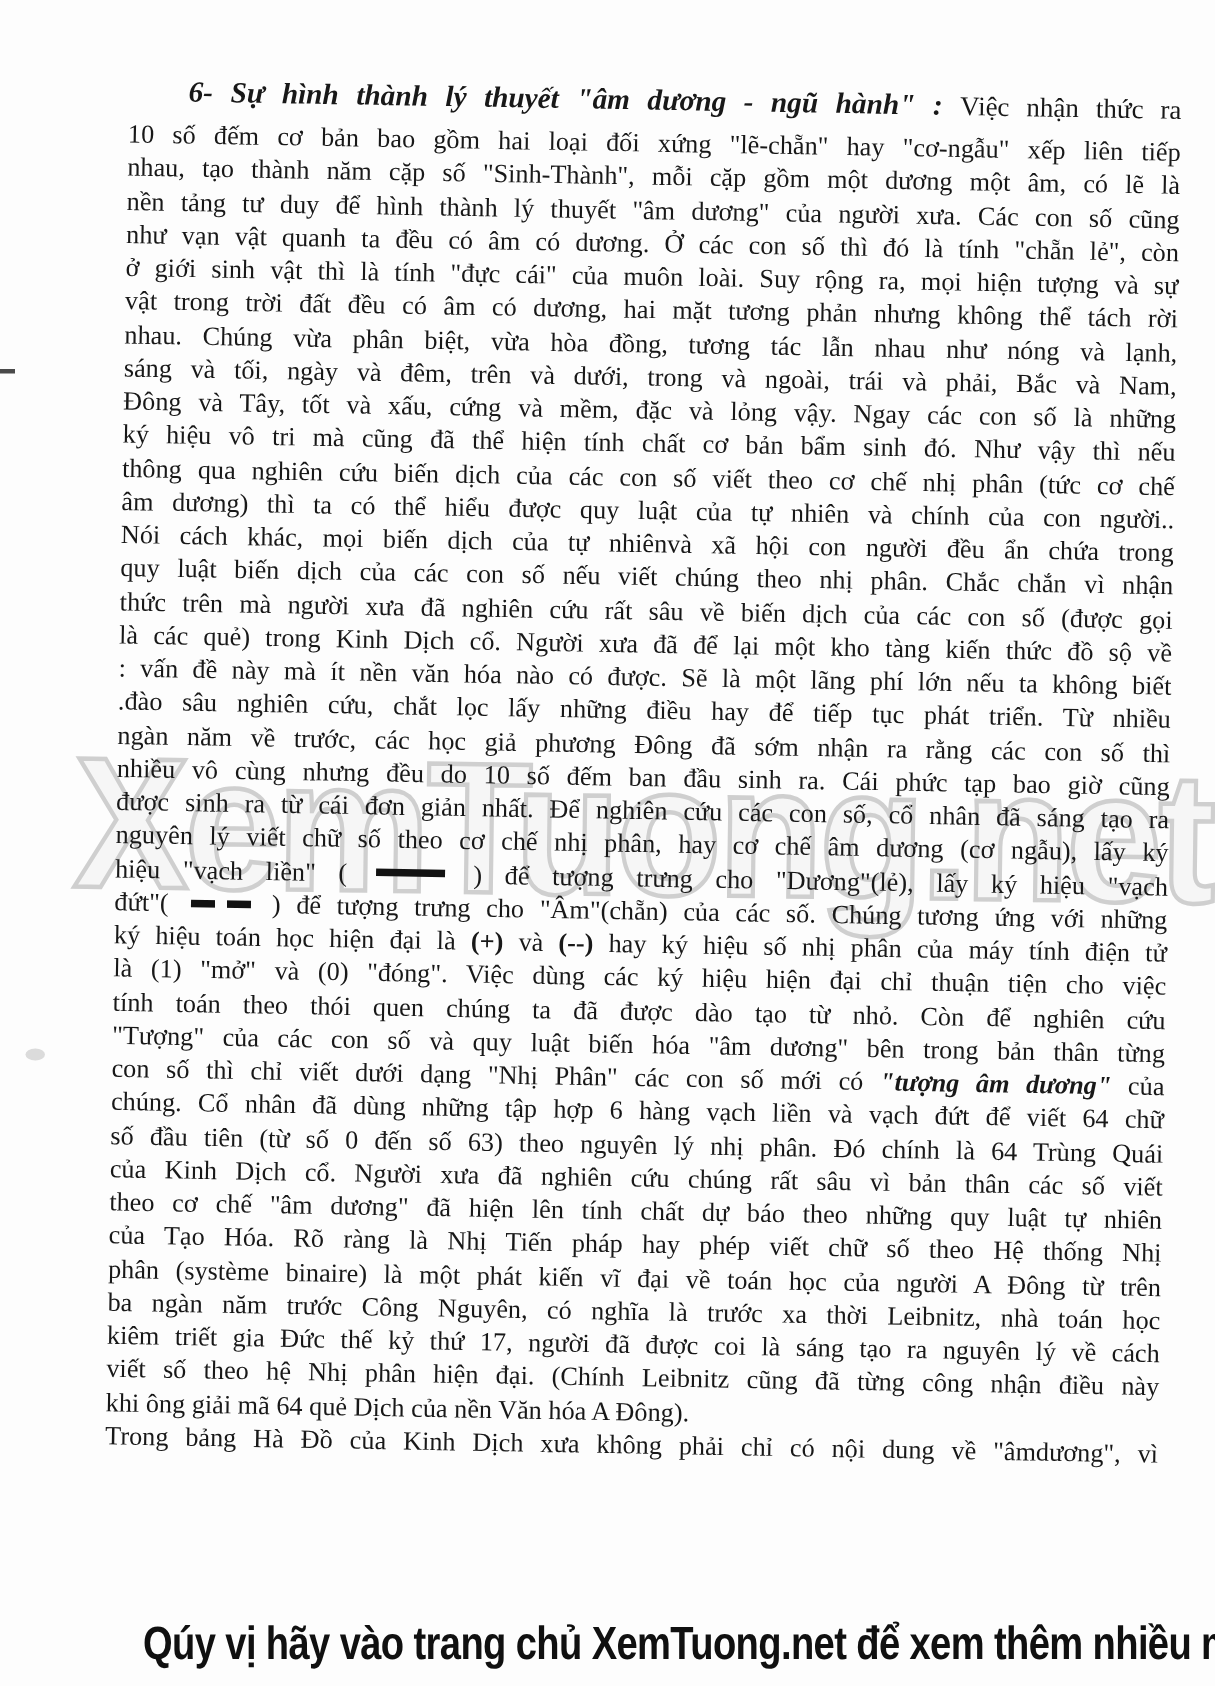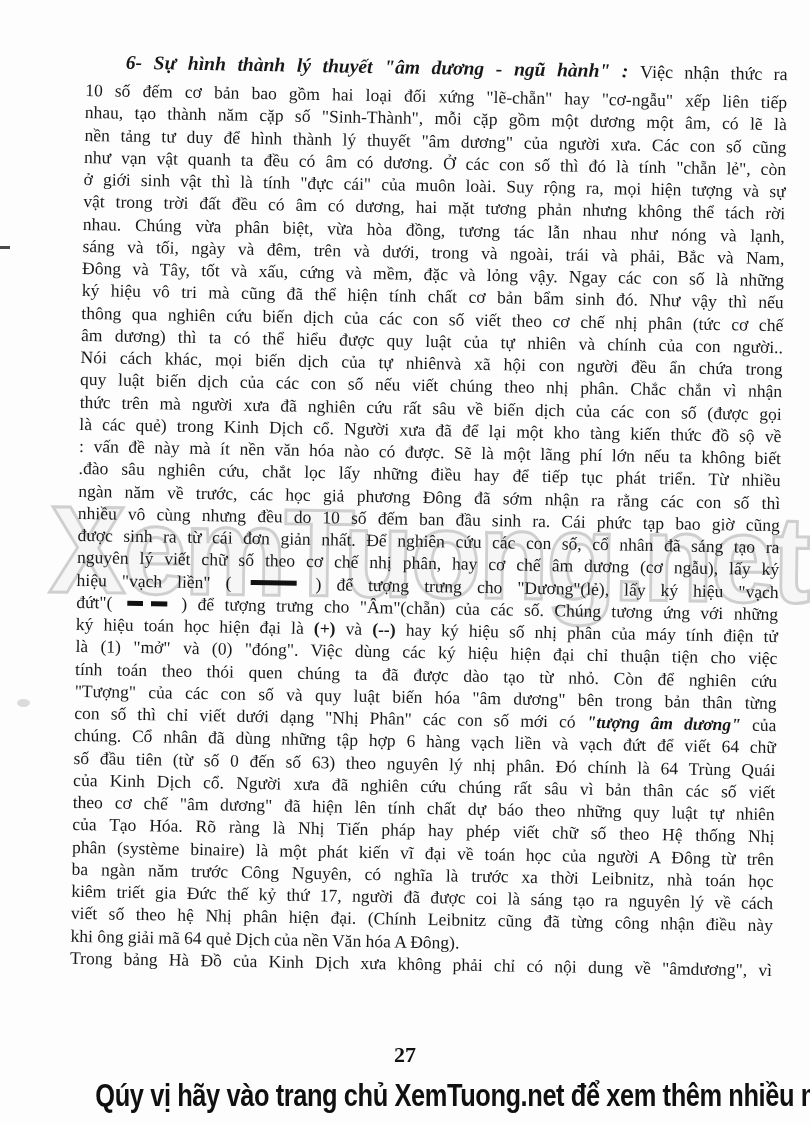--- a/index.html
+++ b/index.html
@@ -123,19 +123,18 @@
         <div class="line">kiêm triết gia Đức thế kỷ thứ 17, người đã được coi là sáng tạo ra nguyên lý về cách</div>
         <div class="line">viết số theo hệ Nhị phân hiện đại. (Chính Leibnitz cũng đã từng công nhận điều này</div>
         <div class="line nolast">khi ông giải mã 64 quẻ Dịch của nền Văn hóa A Đông).</div>
         <div class="line">Trong bảng Hà Đồ của Kinh Dịch xưa không phải chỉ có nội dung về "âmdương", vì</div>
       </div>
   </div>
 
   <div class="artifact-dash"></div>
   <div class="artifact-smudge"></div>
 
-  <div class="pagenum">27</div>
 
   <div class="footer">
     <span class="footer-inner">Qúy vị hãy vào trang chủ XemTuong.net để xem thêm nhiều mục hay khác</span>
   </div>
 
 </div>
 
 </body></html>

